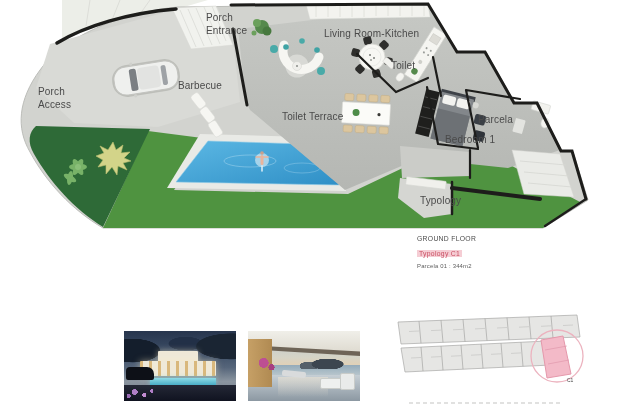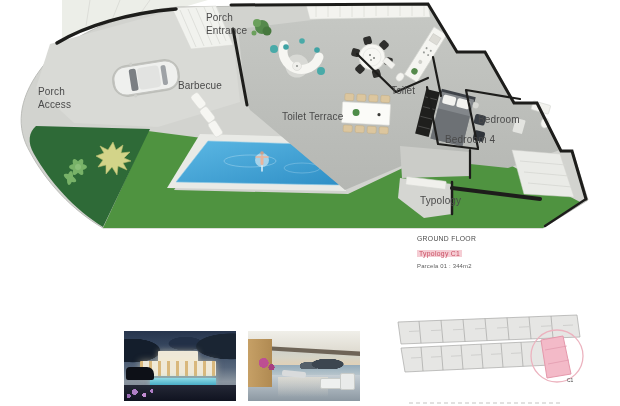--- a/index.html
+++ b/index.html
@@ -253,24 +253,25 @@
       <path d="M 466,90 L 478,148 M 466,90 L 520,99" stroke-width="2.2"></path>
       <path d="M 470,150 L 470,178" stroke-width="2.2"></path>
       <path d="M 452,182 L 452,214" stroke-width="2.5"></path>
       <path d="M 452,188 L 540,199" stroke-width="4"></path>
     </g>
   </svg>
 
   <div class="label" style="left:38px;top:85px;width:48px">Porch Access</div>
   <div class="label" style="left:178px;top:79px">Barbecue</div>
   <div class="label" style="left:206px;top:11px;width:52px">Porch Entrance</div>
+  <div class="label" style="left:324px;top:27px;width:110px">Living Room-Kitchen</div>
   <div class="label" style="left:282px;top:110px;width:80px">Toilet Terrace</div>
-  <div class="label" style="left:391px;top:84px">Toilet</div>
-  <div class="label" style="left:478px;top:113px">Bedroom</div>
-  <div class="label" style="left:445px;top:133px">Bedroom 4</div>
+  <div class="label" style="left:391px;top:59px">Toilet</div>
+  <div class="label" style="left:478px;top:113px">Parcela</div>
+  <div class="label" style="left:445px;top:133px">Bedroom 1</div>
   <div class="label" style="left:420px;top:194px">Typology</div>
 
   <div class="titleblock">
     <div class="tb-floor">GROUND FLOOR</div>
     <div class="tb-typ">Typology C1</div>
     <div class="tb-parcel">Parcela 01 : 344m2</div>
   </div>
 
   <div class="thumb" style="left:124px;top:331px">
     <div class="t1-sky"></div>

